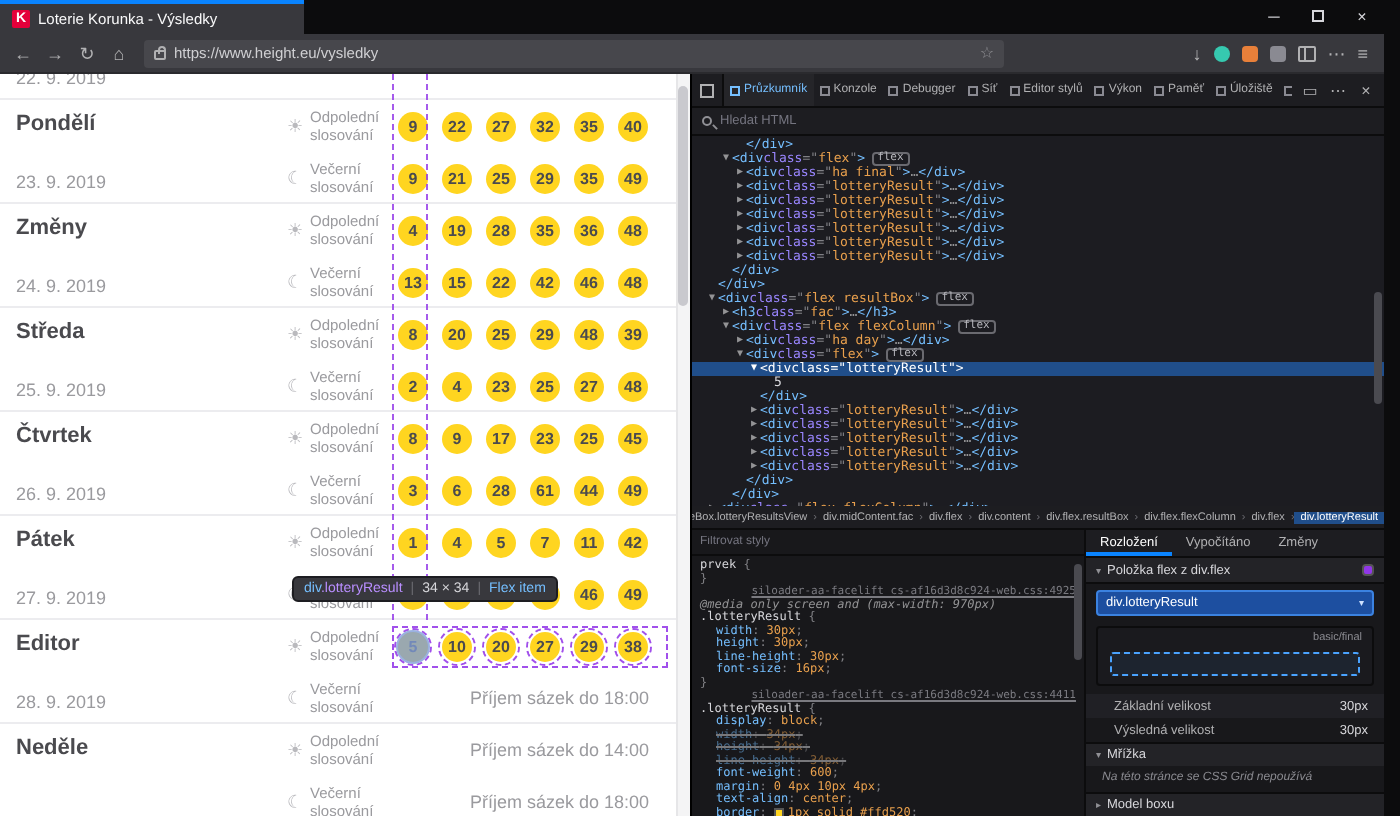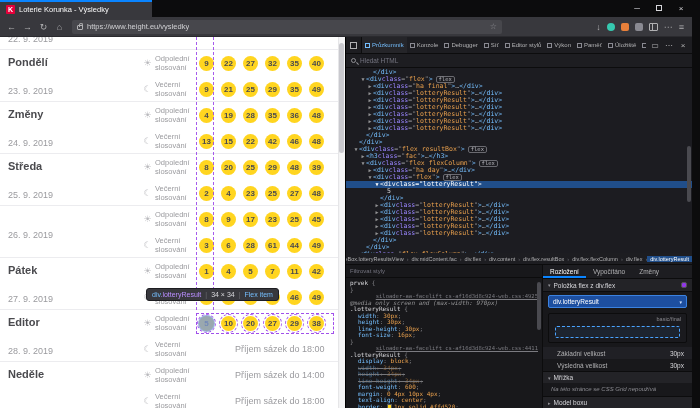--- a/index.html
+++ b/index.html
@@ -258,20 +258,21 @@
                   <span class="ball">23</span>
                   <span class="ball">25</span>
                   <span class="ball">27</span>
                   <span class="ball">48</span>
                 </div>
               </div>
             </div>
           </div>
           <div class="day-block">
             <div class="day-head">
+              <div class="day-name">Čtvrtek</div>
               <div class="day-date">26. 9. 2019</div>
             </div>
             <div class="draw-rows">
               <div class="draw-row">
                 <span class="draw-icon">☀</span>
                 <span class="draw-label">Odpolední<br>slosování</span>
                 <div class="balls">
                   <span class="ball">8</span>
                   <span class="ball">9</span>
                   <span class="ball">17</span>

